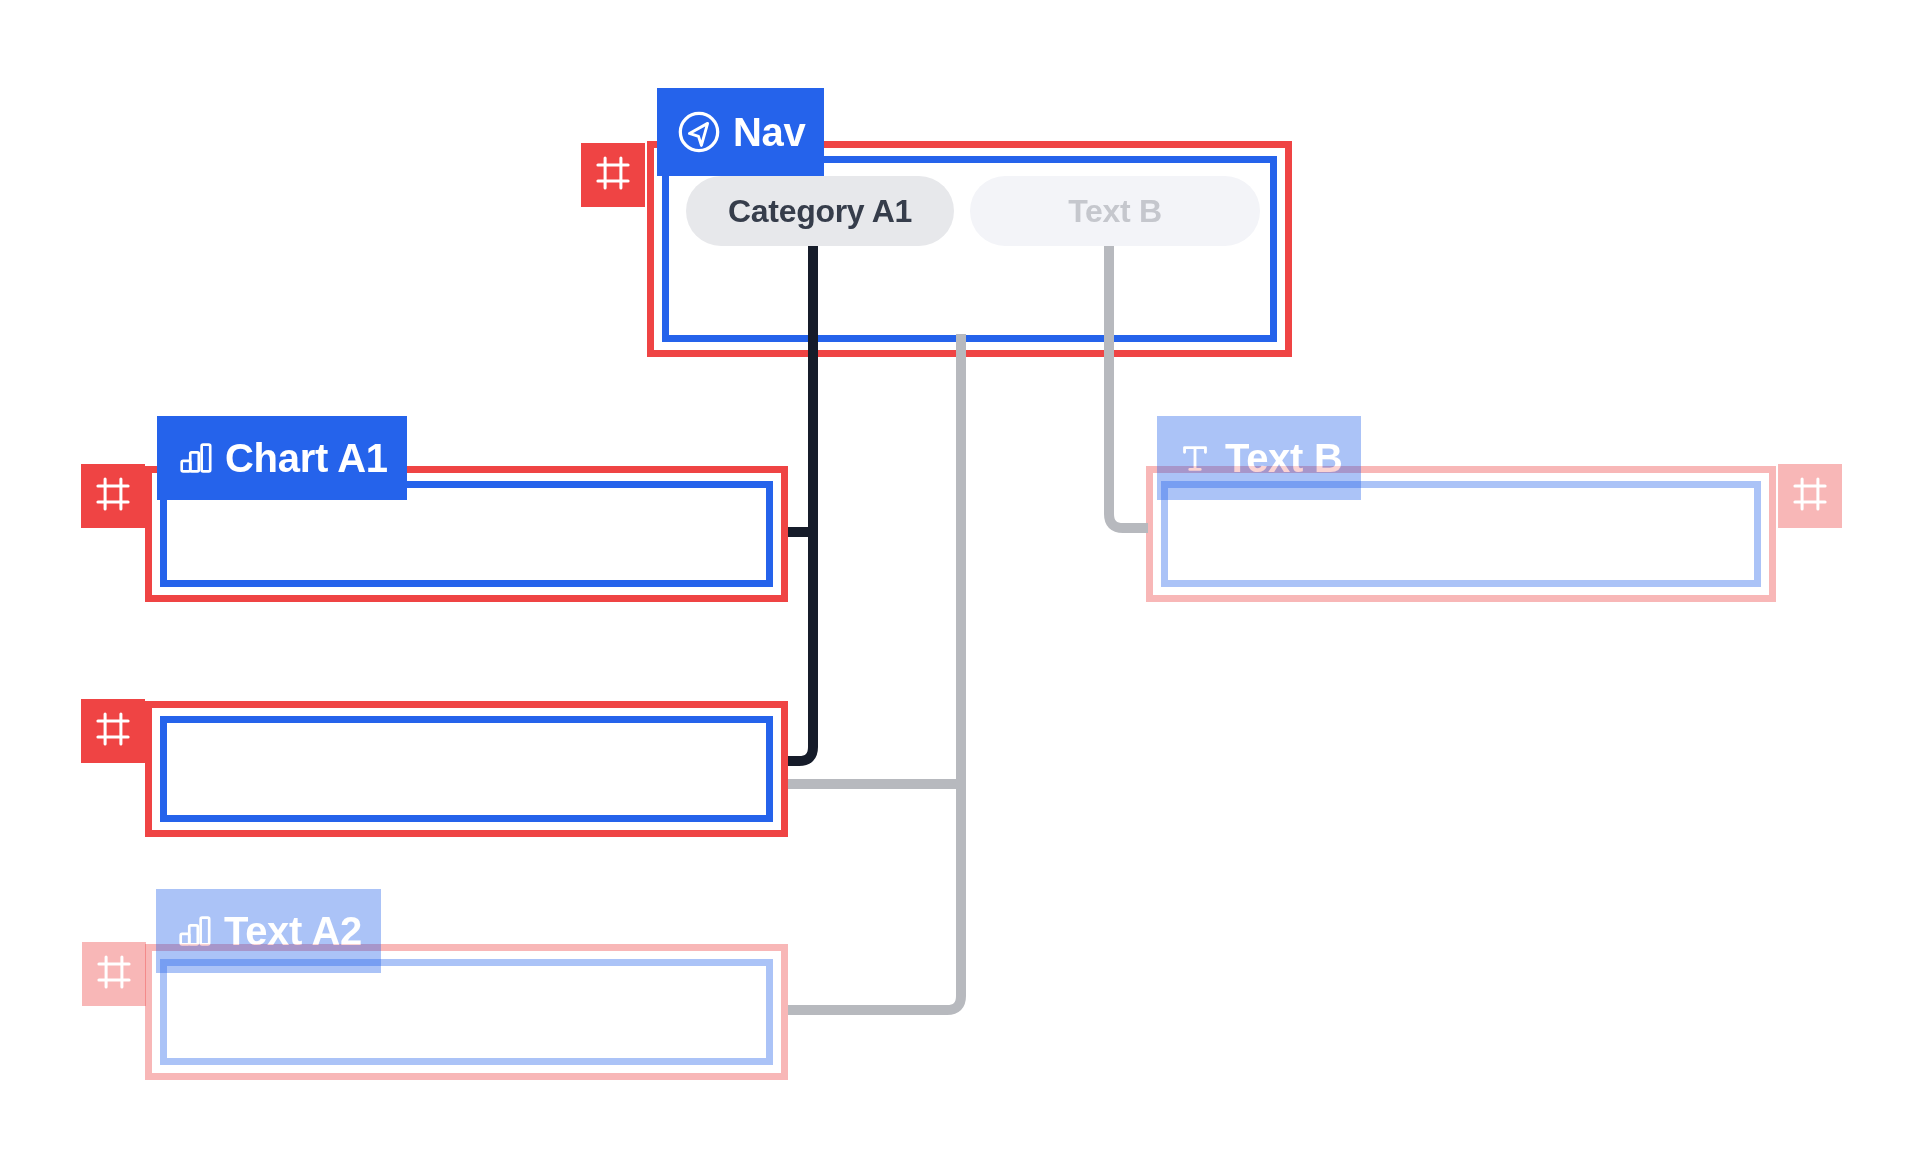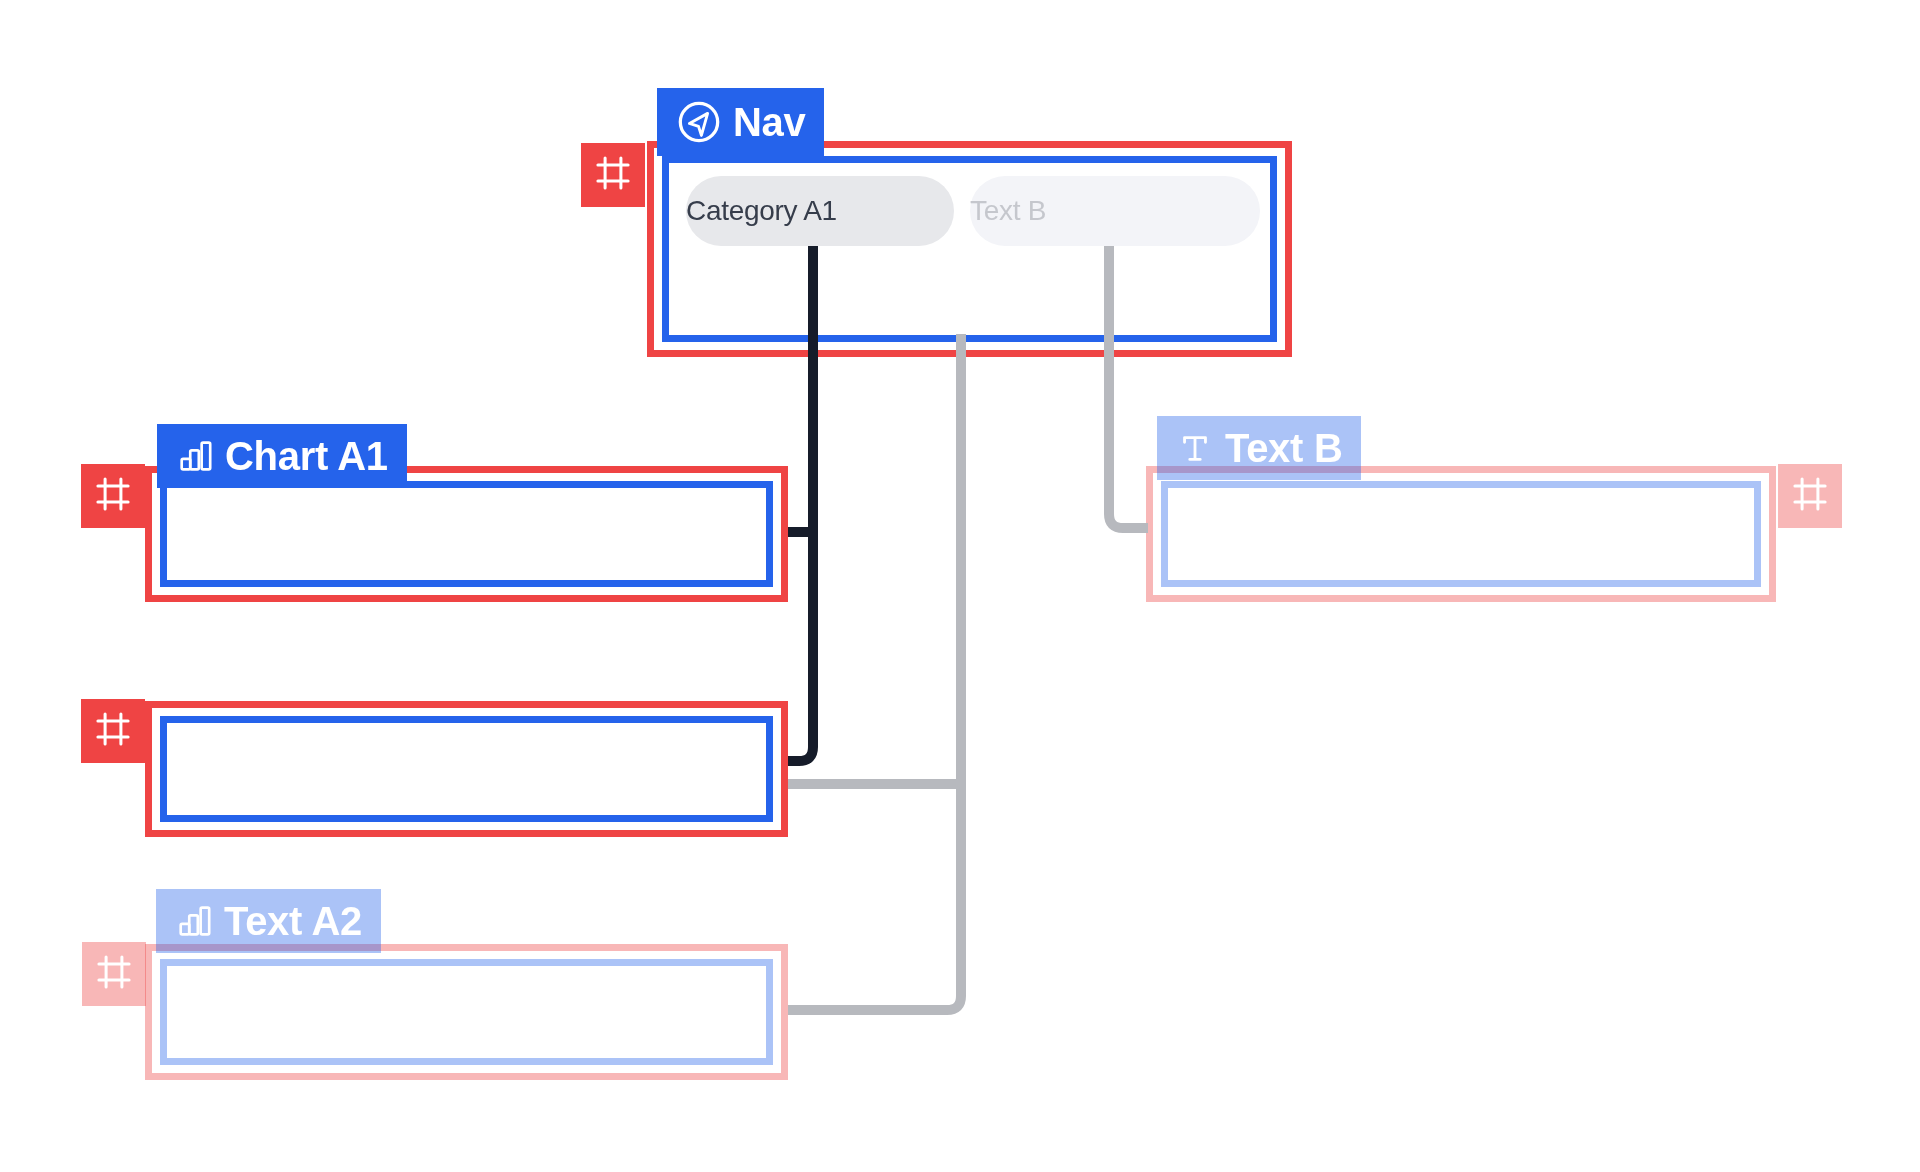--- a/index.html
+++ b/index.html
@@ -19,54 +19,54 @@
   .stage{
     position:relative;width:1920px;height:1172px;background:#fff;overflow:hidden;
     font-family:"Liberation Sans",sans-serif;
   }
   
   .obox{position:absolute;border:7px solid var(--red);background:#fff;box-sizing:border-box;}
   .ibox{position:absolute;inset:8px;border:7px solid var(--blue);background:#fff;box-sizing:border-box;}
   
   .nlabel{
     position:absolute;display:inline-flex;align-items:center;gap:11px;
-    padding:0 19px;height:64px;background:var(--blue);color:#fff;
+    padding:10px 19px;height:64px;background:var(--blue);color:#fff;
     font-size:40px;font-weight:600;letter-spacing:-0.3px;white-space:nowrap;z-index:5;
   }
   .nlabel .licon{display:flex;align-items:center;}
   
   .frame{
     position:absolute;width:64px;height:64px;background:var(--red);
     display:flex;align-items:center;justify-content:center;z-index:1;
   }
   
   .pill{
-    position:absolute;border-radius:37px;display:flex;align-items:center;
-    font-size:28px;font-weight:400;letter-spacing:-0.3px;white-space:nowrap;z-index:6;
+    position:absolute;border-radius:37px;display:flex;align-items:center;justify-content:center;
+    font-size:32px;font-weight:700;letter-spacing:-0.3px;white-space:nowrap;z-index:6;
   }
   .pill-primary{background:var(--pill-primary-bg);color:var(--pill-primary-text);}
   .pill-muted{background:var(--pill-muted-bg);color:var(--pill-muted-text);}
   .pill-soft{background:var(--pill-soft-bg);color:var(--pill-soft-text);}
   
   .faded > *{opacity:0.38;}
   
   .connectors{position:absolute;left:0;top:0;z-index:4;pointer-events:none;}
   .conn{fill:none;stroke-width:10;}
   .conn-dark{stroke:var(--dark-line);}
   .conn-gray{stroke:var(--gray-line);}
   
   #nav-frame{left:581px;top:143px;}
   #nav-box{left:647px;top:141px;width:645px;height:216px;}
   #nav-label{left:657px;top:88px;height:68px;}
   #pill-cat-a1{left:686px;top:176px;width:268px;height:70px;}
   #pill-text-b{left:970px;top:176px;width:290px;height:70px;}
   #pill-cat-a2{left:826px;top:262px;width:280px;height:72px;}
   #chart-a1-frame{left:81px;top:464px;}
   #chart-a1-box{left:145px;top:466px;width:643px;height:136px;}
-  #chart-a1-label{left:157px;top:416px;margin-top:8px;}
+  #chart-a1-label{left:157px;top:416px;}
   #text-a-frame{left:81px;top:699px;}
   #text-a-box{left:145px;top:701px;width:643px;height:136px;}
   #text-a-label{left:155px;top:654px;}
   #chart-a2-frame{left:82px;top:942px;}
   #chart-a2-box{left:145px;top:944px;width:643px;height:136px;}
   #chart-a2-label{left:156px;top:889px;}
   #text-b-box{left:1146px;top:466px;width:630px;height:136px;}
   #text-b-label{left:1157px;top:416px;}
   #text-b-frame{left:1778px;top:464px;}
 </style>

